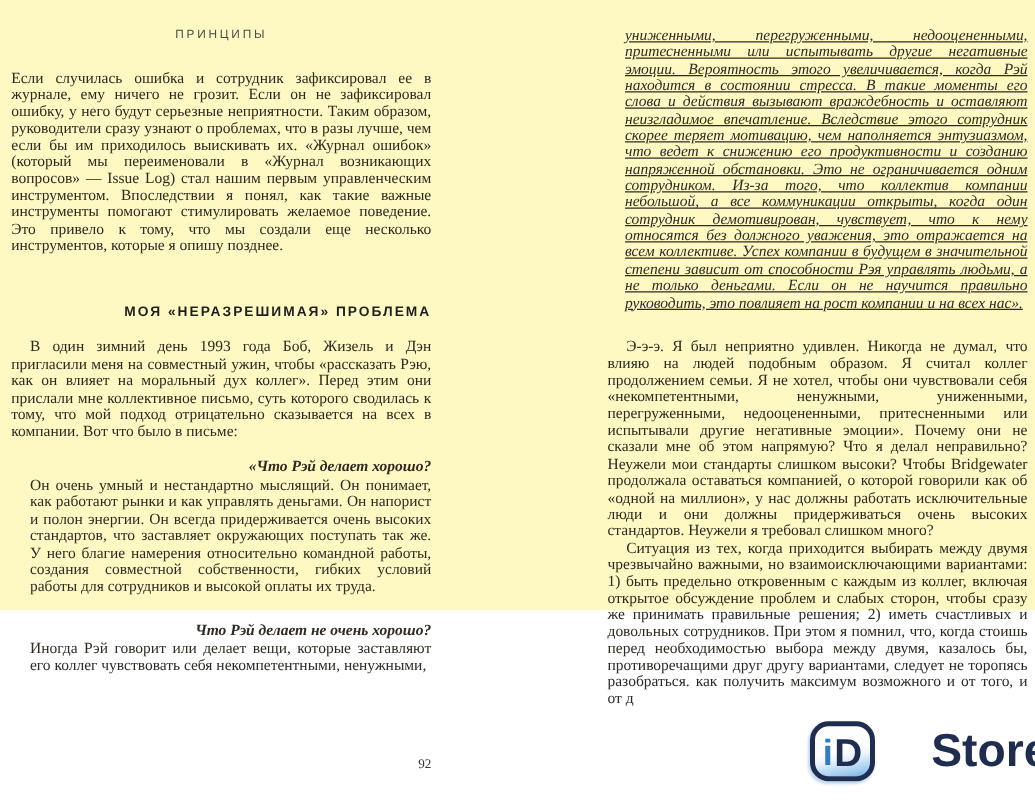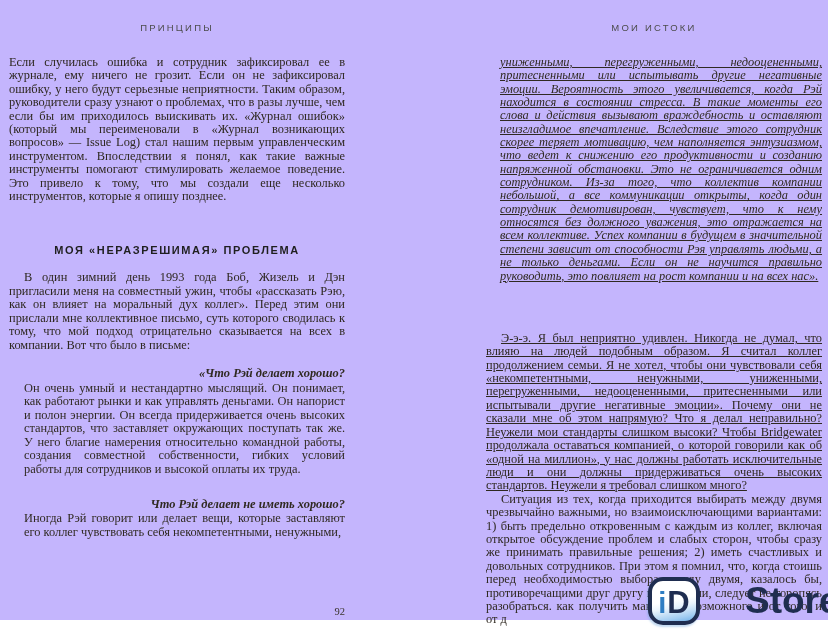--- a/index.html
+++ b/index.html
@@ -1,57 +1,57 @@
 <!DOCTYPE html>
 <html lang="ru"><head>
 <meta charset="utf-8">
 <style>
   html,body{margin:0;padding:0;}
   body{width:828px;height:640px;overflow:hidden;background:#ffffff;}
   .spread{
-    position:relative;width:828px;height:620px;
-    background:#c4b5fd;
+    position:relative;width:828px;height:488px;
+    background:#fef9c3;
     font-family:"Liberation Serif", serif;
     color:#302a22;
   }
   .page{position:absolute;top:22px;width:336px;}
   .page.left{left:9px;}
   .page.right{left:486px;}
   .running-header{
     font-family:"Liberation Sans", sans-serif;
     font-size:9.5px;font-weight:400;letter-spacing:2.2px;
     color:#4c4c4c;text-align:center;margin:0 0 23px 0;
   }
   .body-par{
     font-size:12.4px;line-height:13.4px;
     text-align:justify;margin:0;
     color:#2e2820;
   }
   .indent{text-indent:15px;}
   .section-heading{
     font-family:"Liberation Sans", sans-serif;
     font-size:11px;font-weight:700;letter-spacing:1.6px;
-    color:#1f1f1f;text-align:center;
+    color:#1f1f1f;text-align:right;
     margin:41px 0 15px 0;
   }
   .quote-block{margin:15px 0 0 15px;}
   .q-head{
     font-style:italic;font-weight:700;
     font-size:12.4px;line-height:13.6px;margin:0 0 1px 0;text-align:right;
   }
   .q-head.second{margin-top:21px;}
   .q-body{
     font-size:12.4px;line-height:13.6px;
     text-align:justify;margin:0;
   }
   .q-cont{
     font-style:italic;font-size:12.4px;line-height:13.35px;
     text-align:justify;margin:0 0 0 14px;text-decoration:underline;
   }
-  .right-par1{margin-top:49px;text-decoration:underline;}
+  .right-par1{margin-top:22px;}
   .page-number{
     position:absolute;left:9px;top:606px;width:336px;
     text-align:right;font-size:10.5px;color:#3a342c;
   }
   
   .watermark{
     position:absolute;left:648px;top:577px;
     display:flex;align-items:center;gap:5px;
   }
   .wm-badge{
@@ -81,29 +81,28 @@
     <p class="body-par">Если случилась ошибка и сотрудник зафиксировал ее в журнале, ему ничего не грозит. Если он не зафиксировал ошибку, у него будут серьезные неприятности. Таким образом, руководители сразу узнают о проблемах, что в разы лучше, чем если бы им приходилось выискивать их. «Журнал ошибок» (который мы переименовали в «Журнал возникающих вопросов» — Issue Log) стал нашим первым управленческим инструментом. Впоследствии я понял, как такие важные инструменты помогают стимулировать желаемое поведение. Это привело к тому, что мы создали еще несколько инструментов, которые я опишу позднее.</p>
 
 
     <h2 class="section-heading">МОЯ «НЕРАЗРЕШИМАЯ» ПРОБЛЕМА</h2>
 
     <p class="body-par indent">В один зимний день 1993 года Боб, Жизель и Дэн пригласили меня на совместный ужин, чтобы «рассказать Рэю, как он влияет на моральный дух коллег». Перед этим они прислали мне коллективное письмо, суть которого сводилась к тому, что мой подход отрицательно сказывается на всех в компании. Вот что было в письме:</p>
 
     <div class="quote-block">
       <p class="q-head">«Что Рэй делает хорошо?</p>
       <p class="q-body">Он очень умный и нестандартно мыслящий. Он понимает, как работают рынки и как управлять деньгами. Он напорист и полон энергии. Он всегда придерживается очень высоких стандартов, что заставляет окружающих поступать так же. У него благие намерения относительно командной работы, создания совместной собственности, гибких условий работы для сотрудников и высокой оплаты их труда.</p>
-      <p class="q-head second">Что Рэй делает не иметь хорошо?</p>
+      <p class="q-head second">Что Рэй делает не очень хорошо?</p>
       <p class="q-body">Иногда Рэй говорит или делает вещи, которые заставляют его коллег чувствовать себя некомпетентными, ненужными,</p>
     </div>
   </div>
 
   <div class="page-number">92</div>
 
   <div class="page right">
-    <div class="running-header">МОИ ИСТОКИ</div>
 
     <p class="q-cont">униженными, перегруженными, недооцененными, притесненными или испытывать другие негативные эмоции. Вероятность этого увеличивается, когда Рэй находится в состоянии стресса. В такие моменты его слова и действия вызывают враждебность и оставляют неизгладимое впечатление. Вследствие этого сотрудник скорее теряет мотивацию, чем наполняется энтузиазмом, что ведет к снижению его продуктивности и созданию напряженной обстановки. Это не ограничивается одним сотрудником. Из-за того, что коллектив компании небольшой, а все коммуникации открыты, когда один сотрудник демотивирован, чувствует, что к нему относятся без должного уважения, это отражается на всем коллективе. Успех компании в будущем в значительной степени зависит от способности Рэя управлять людьми, а не только деньгами. Если он не научится правильно руководить, это повлияет на рост компании и на всех нас».</p>
 
     <p class="body-par indent right-par1">Э-э-э. Я был неприятно удивлен. Никогда не думал, что влияю на людей подобным образом. Я считал коллег продолжением семьи. Я не хотел, чтобы они чувствовали себя «некомпетентными, ненужными, униженными, перегруженными, недооцененными, притесненными или испытывали другие негативные эмоции». Почему они не сказали мне об этом напрямую? Что я делал неправильно? Неужели мои стандарты слишком высоки? Чтобы Bridgewater продолжала оставаться компанией, о которой говорили как об «одной на миллион», у нас должны работать исключительные люди и они должны придерживаться очень высоких стандартов. Неужели я требовал слишком много?</p>
 
     <p class="body-par indent">Ситуация из тех, когда приходится выбирать между двумя чрезвычайно важными, но взаимоисключающими вариантами: 1) быть предельно откровенным с каждым из коллег, включая открытое обсуждение проблем и слабых сторон, чтобы сразу же принимать правильные решения; 2) иметь счастливых и довольных сотрудников. При этом я помнил, что, когда стоишь перед необходимостью выбора между двумя, казалось бы, противоречащими друг другу вариантами, следует не торопясь разобраться. как получить максимум возможного и от того, и от д</p>
   </div>
 
   <div class="watermark">
     <div class="wm-badge">

